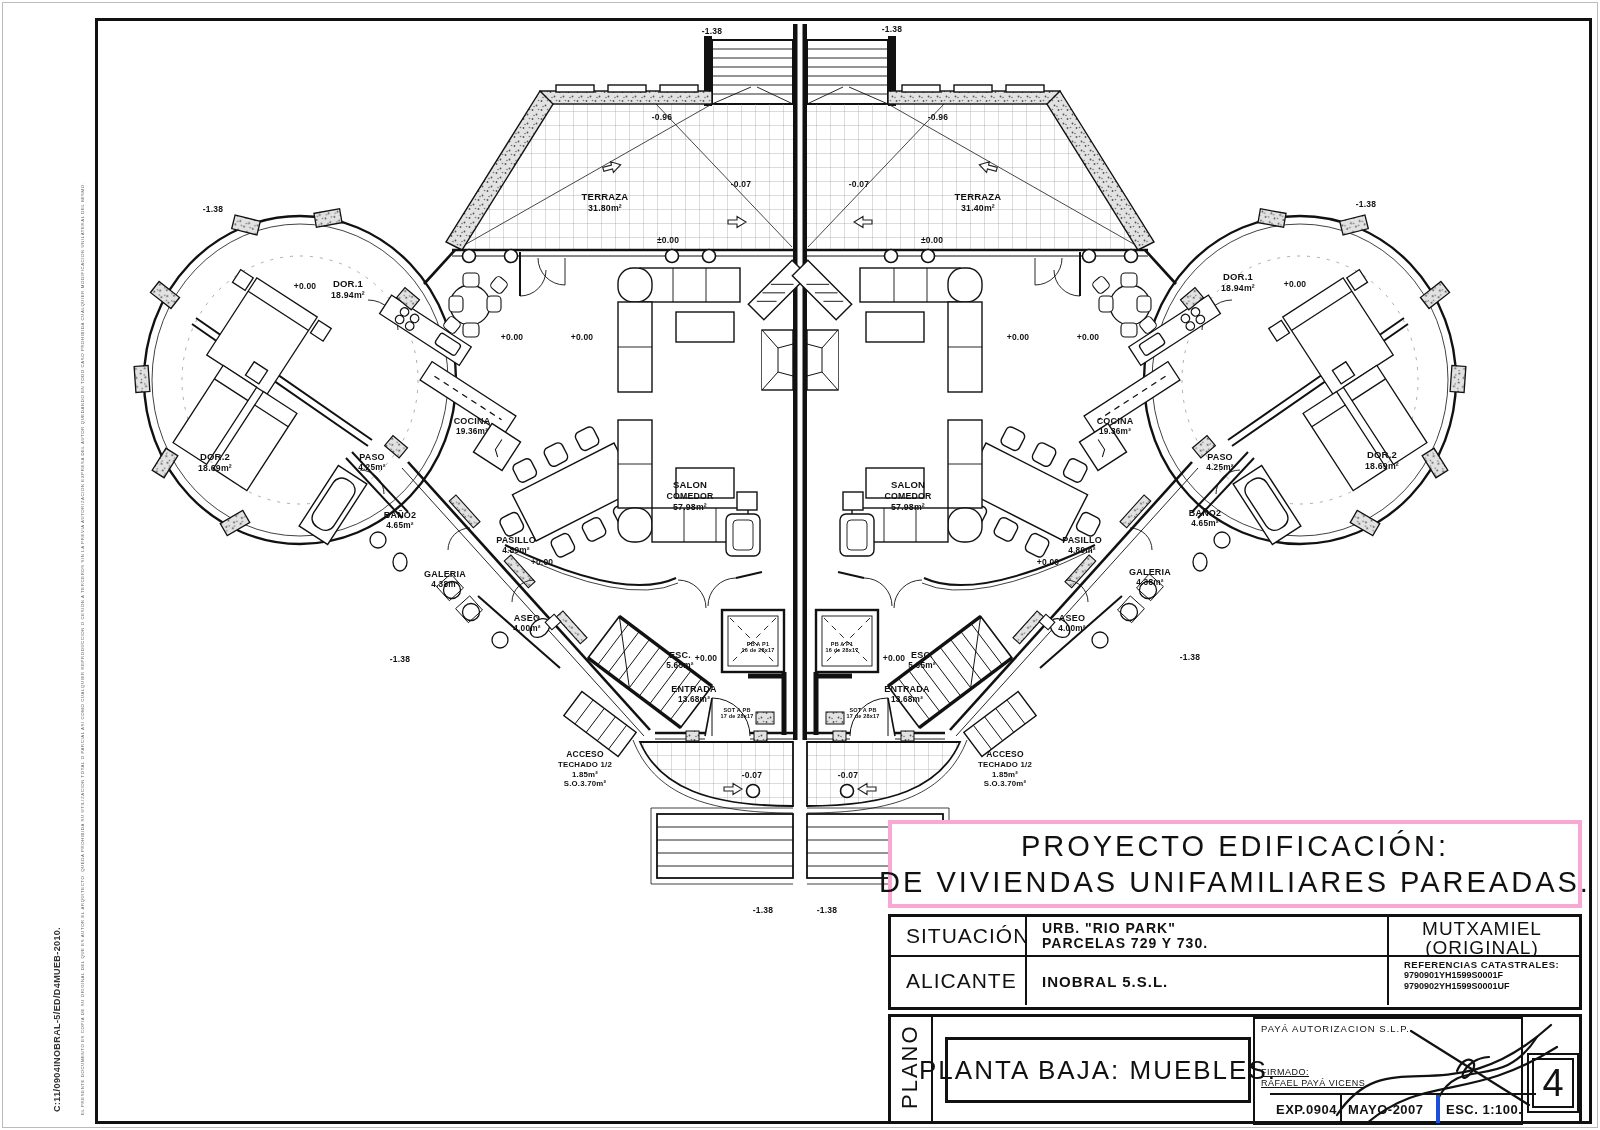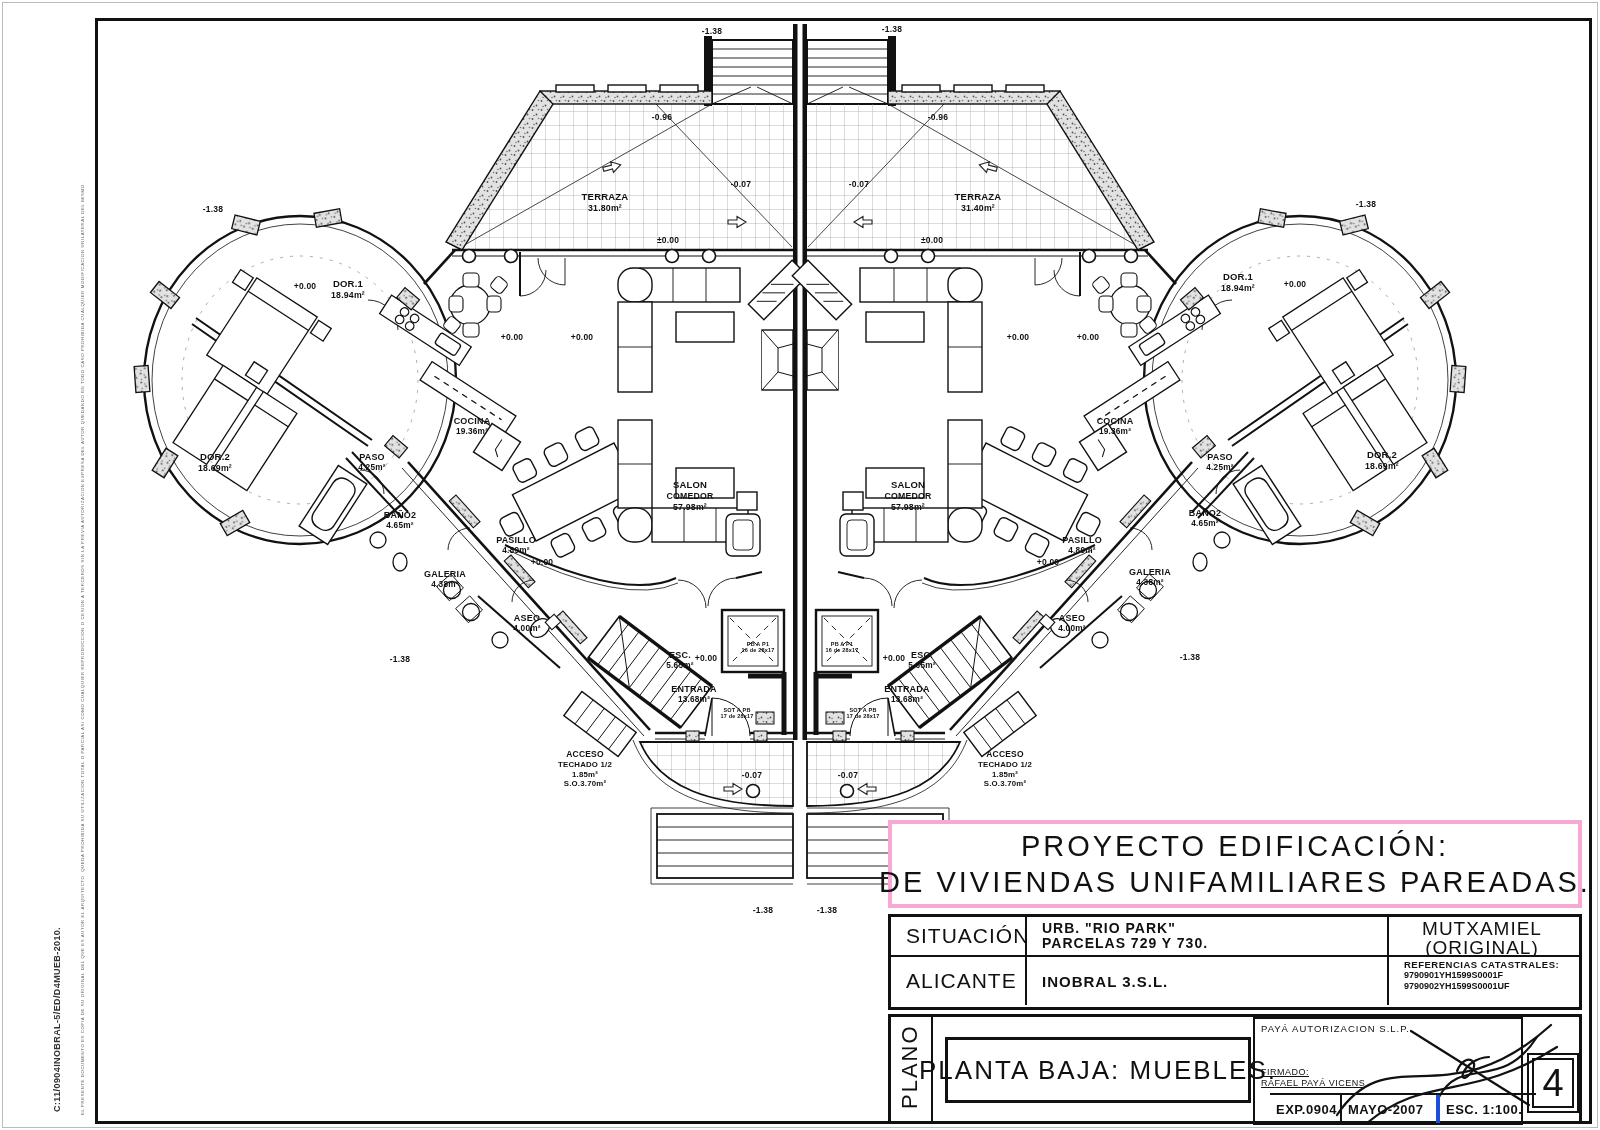--- a/index.html
+++ b/index.html
@@ -389,21 +389,21 @@
       </div>
       <div class="mcell c3">
         <div id="mutxamiel">
           <div>MUTXAMIEL</div>
           <div>(ORIGINAL)</div>
         </div>
       </div>
     </div>
     <div id="r2" class="mrow">
       <div class="mcell c1">ALICANTE</div>
-      <div class="mcell c2" style="font-size:15px;">INOBRAL 3.S.L.</div>
+      <div class="mcell c2" style="font-size:15px;">INOBRAL 5.S.L.</div>
       <div class="mcell c3">
         <div id="refs">
           <div class="rc-title">REFERENCIAS CATASTRALES:</div>
           <div>9790901YH1599S0001F</div>
           <div>9790902YH1599S0001UF</div>
         </div>
       </div>
     </div>
   </div>
 

